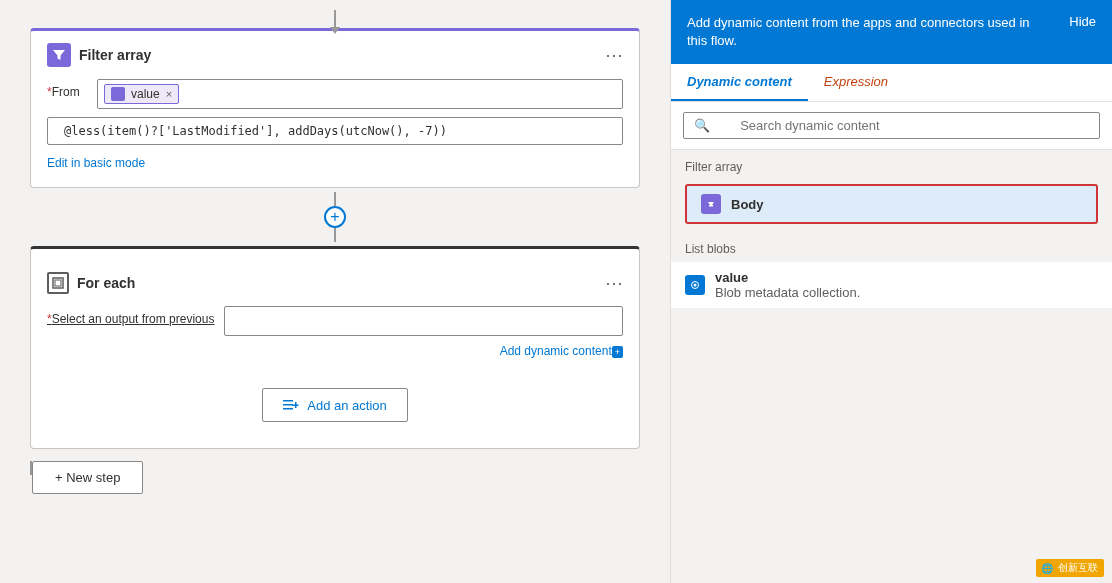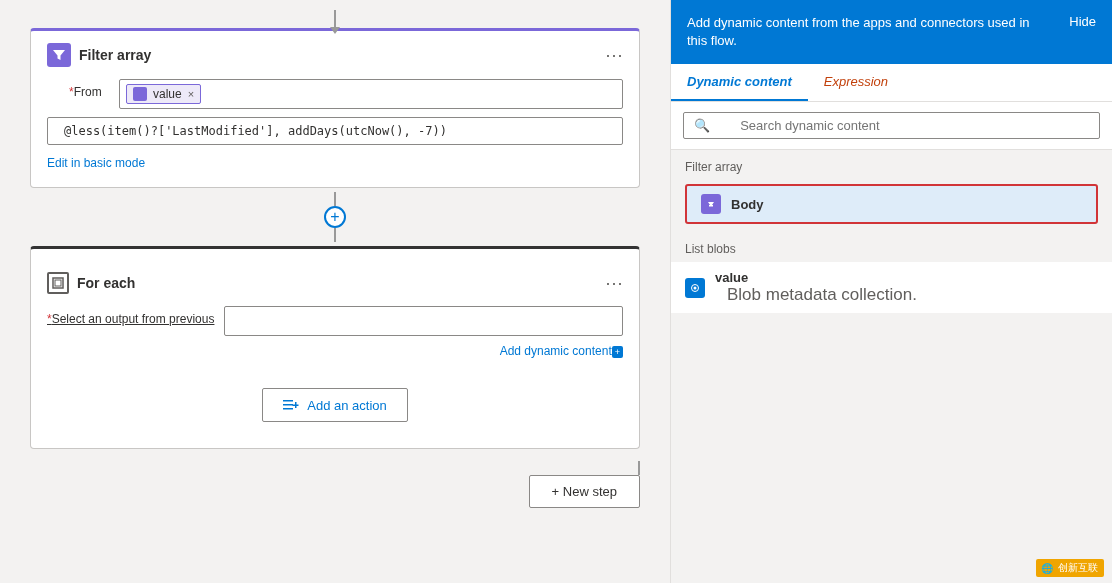--- a/index.html
+++ b/index.html
@@ -96,21 +96,20 @@
       align-items: flex-start;
       gap: 10px;
       margin-bottom: 8px;
     }
 
     .form-label {
       font-size: 12px;
       color: #323130;
       min-width: 40px;
       padding-top: 6px;
-      margin-left: 22px;
     }
 
     .token-container {
       display: flex;
       align-items: center;
       border: 1px solid #8a8886;
       border-radius: 2px;
       padding: 3px 6px;
       background: white;
       flex: 1;
@@ -278,22 +277,21 @@
       height: 16px;
       display: flex;
       align-items: center;
       justify-content: center;
       color: #0078d4;
     }
 
     
     .new-step-area {
       display: flex;
-      flex-direction: column;
-      align-items: flex-end;
+      align-items: flex-start;
       margin-top: 12px;
     }
 
     .new-step-btn {
       border: 1.5px solid #8a8886;
       background: white;
       padding: 8px 22px;
       border-radius: 2px;
       cursor: pointer;
       font-size: 13px;
@@ -435,23 +433,22 @@
       background: #0078d4;
     }
 
     .item-text {
       font-size: 13px;
       color: #323130;
       font-weight: 600;
     }
 
     .item-subtext {
-      font-size: 17px;
+      font-size: 13px;
       color: #605e5c;
-      margin-left: 12px;
     }
 
     .list-blobs-section {
       margin-top: 4px;
     }
 
     
     .watermark {
       position: absolute;
       bottom: 6px;

